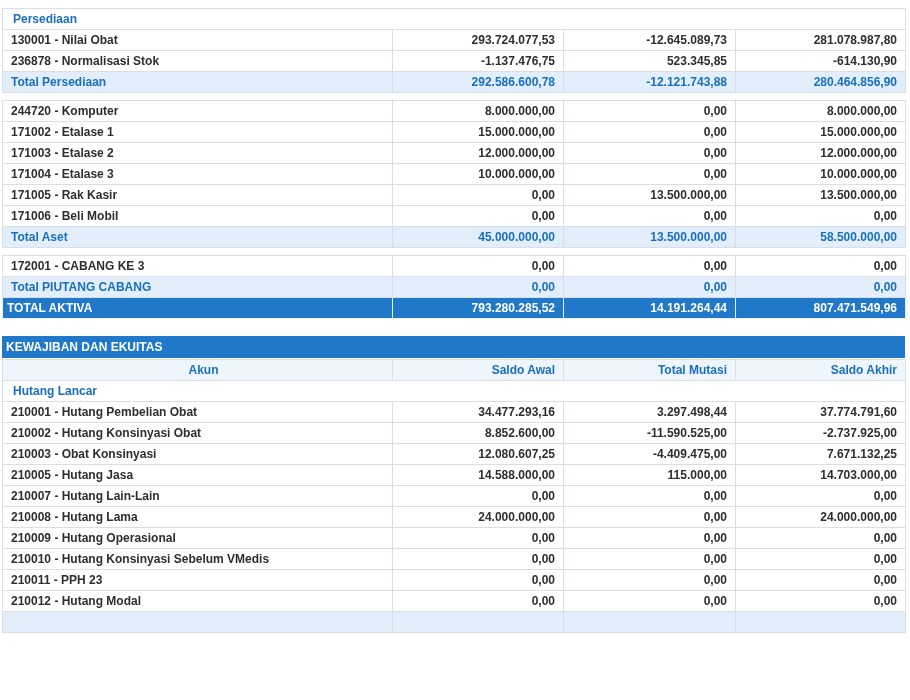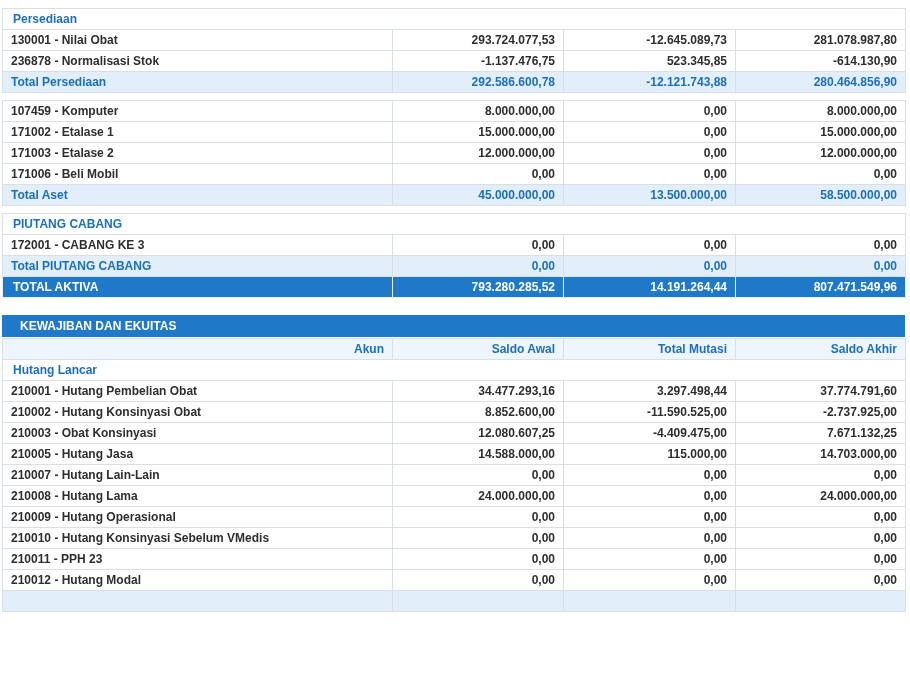--- a/index.html
+++ b/index.html
@@ -26,30 +26,30 @@
     height:20px;padding:0 8px;overflow:hidden;white-space:nowrap;
   }
   td.acc{text-align:left;padding-left:26px;}
   td.num, th.num{text-align:right;}
   tr.section-name td{
     color:var(--text-blue);padding-left:10px;background:#fff;text-align:left;
   }
   tr.total-row td{background:var(--total-bg);color:var(--text-blue);}
   tr.total-row td.acc{}
   tr.grand-row td{background:var(--bar-blue);color:#fff;border-color:#e8eef5;padding-left:8px;}
-  tr.grand-row td.acc{padding-left:10px;}
+  tr.grand-row td.acc{padding-left:4px;}
   .bar{
     box-sizing:border-box;width:903px;height:22px;line-height:22px;
     background:var(--bar-blue);color:#fff;font-size:12px;font-weight:bold;
-    padding-left:18px;margin:17px 0 1px 0;
+    padding-left:4px;margin:17px 0 1px 0;
   }
   table.tbl thead th{
     background:var(--header-bg);color:var(--text-blue);text-align:right;
   }
-  table.tbl thead th.acc-h{text-align:right;padding-left:20px;}
+  table.tbl thead th.acc-h{text-align:center;padding-left:20px;}
   #kewajiban-table{margin-bottom:0;}
 </style>
 </head>
 <body>
 
 <div class="page">
 
   <div id="aktiva-group">
       <table class="tbl">
         <colgroup>
@@ -84,36 +84,48 @@
       </table>
       <table class="tbl">
         <colgroup>
           <col style="width: 390px;">
           <col style="width: 171px;">
           <col style="width: 172px;">
           <col style="width: 170px;">
         </colgroup>
         <tbody>
           <tr class="data-row">
-            <td class="acc">107459 - Komputer</td>
+            <td class="acc">244720 - Komputer</td>
             <td class="num">8.000.000,00</td>
             <td class="num">0,00</td>
             <td class="num">8.000.000,00</td>
           </tr>
           <tr class="data-row">
             <td class="acc">171002 - Etalase 1</td>
             <td class="num">15.000.000,00</td>
             <td class="num">0,00</td>
             <td class="num">15.000.000,00</td>
           </tr>
           <tr class="data-row">
             <td class="acc">171003 - Etalase 2</td>
             <td class="num">12.000.000,00</td>
             <td class="num">0,00</td>
             <td class="num">12.000.000,00</td>
+          </tr>
+          <tr class="data-row">
+            <td class="acc">171004 - Etalase 3</td>
+            <td class="num">10.000.000,00</td>
+            <td class="num">0,00</td>
+            <td class="num">10.000.000,00</td>
+          </tr>
+          <tr class="data-row">
+            <td class="acc">171005 - Rak Kasir</td>
+            <td class="num">0,00</td>
+            <td class="num">13.500.000,00</td>
+            <td class="num">13.500.000,00</td>
           </tr>
           <tr class="data-row">
             <td class="acc">171006 - Beli Mobil</td>
             <td class="num">0,00</td>
             <td class="num">0,00</td>
             <td class="num">0,00</td>
           </tr>
           <tr class="total-row">
             <td class="acc">Total Aset</td>
             <td class="num">45.000.000,00</td>
@@ -123,23 +135,20 @@
         </tbody>
       </table>
       <table class="tbl">
         <colgroup>
           <col style="width: 390px;">
           <col style="width: 171px;">
           <col style="width: 172px;">
           <col style="width: 170px;">
         </colgroup>
         <tbody>
-          <tr class="section-name">
-            <td colspan="4">PIUTANG CABANG</td>
-          </tr>
           <tr class="data-row">
             <td class="acc">172001 - CABANG KE 3</td>
             <td class="num">0,00</td>
             <td class="num">0,00</td>
             <td class="num">0,00</td>
           </tr>
           <tr class="total-row">
             <td class="acc">Total PIUTANG CABANG</td>
             <td class="num">0,00</td>
             <td class="num">0,00</td>

